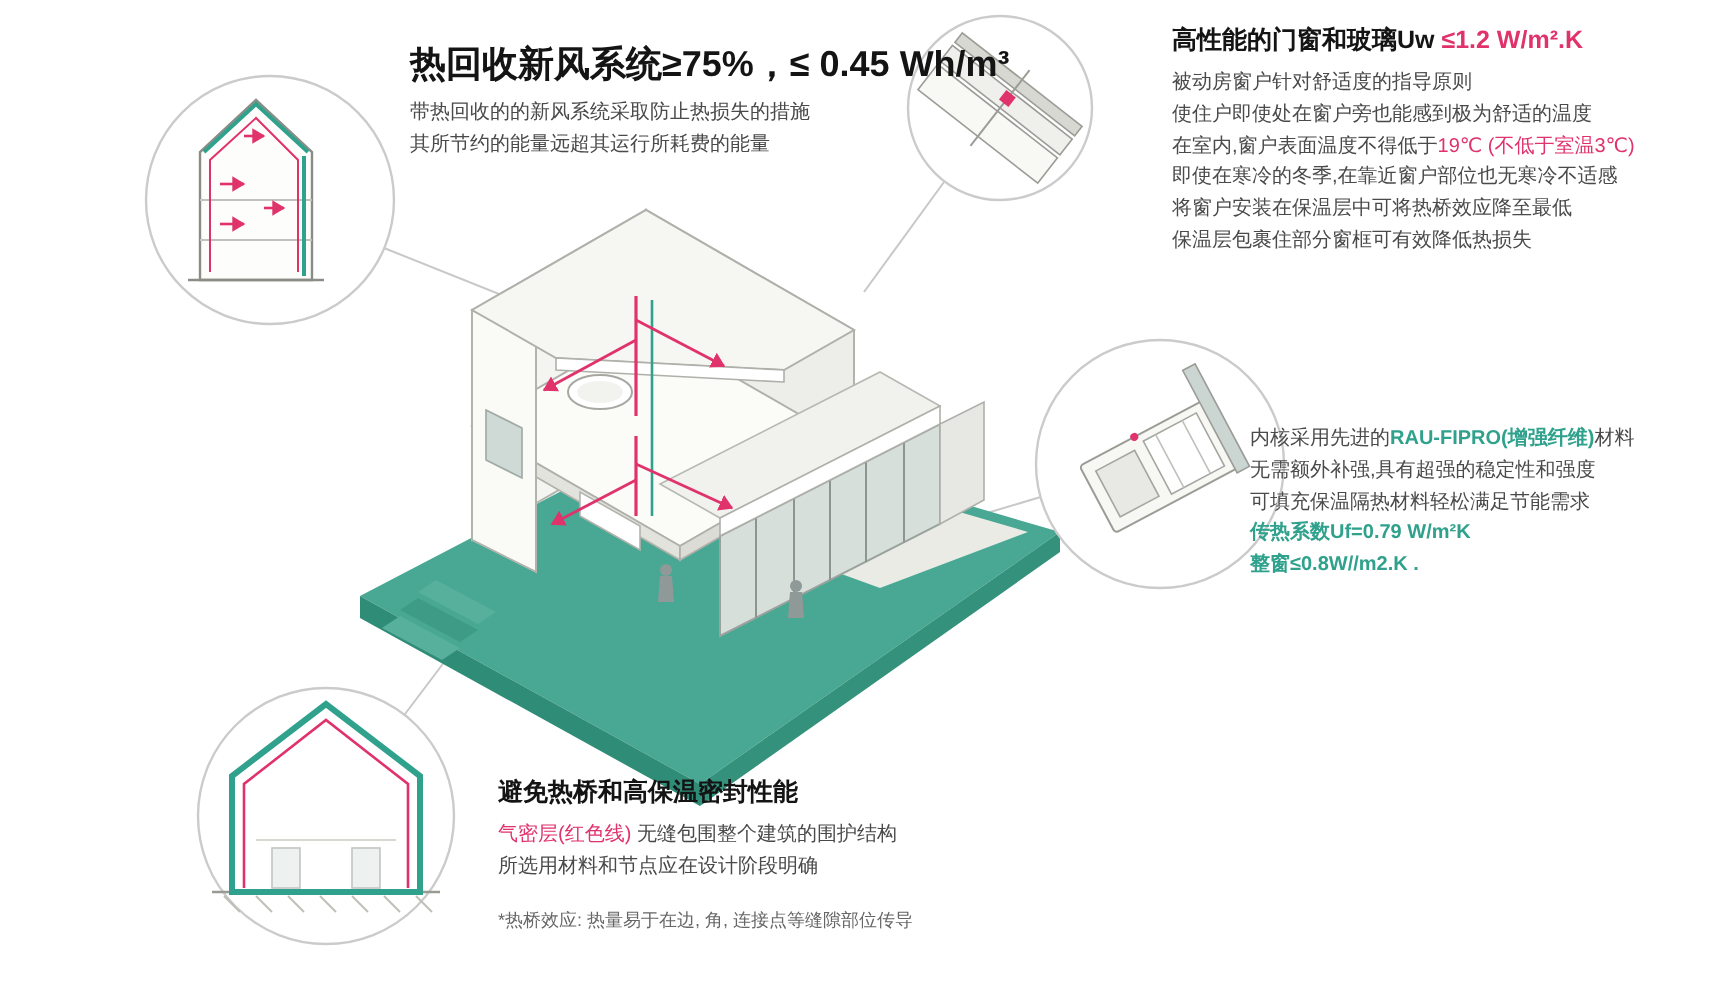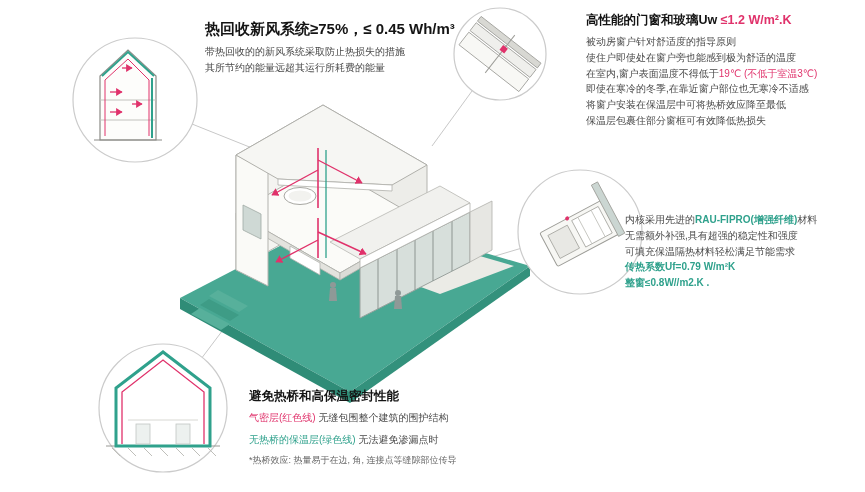--- a/index.html
+++ b/index.html
@@ -11,21 +11,21 @@
   svg.canvas{position:absolute;left:0;top:0;z-index:0}
   .block{z-index:2}
   .title{font-weight:bold;color:#141414;font-size:13px;margin-bottom:5px;white-space:nowrap}
   .body-line{font-size:10px;line-height:1.58;color:#4a4a4a}
   .red{color:var(--red)}
   .teal{color:var(--teal)}
   .strong{font-weight:bold}
   .gap{height:6px}
   .footnote{font-size:9px;color:#666;margin-top:6px}
   .block-ventilation{left:205px;top:20px;width:335px}
-  .block-ventilation .title{font-size:15px}
+  .block-ventilation .title{font-size:18px}
   .block-windows{left:586px;top:12px;width:275px}
   .block-windows .title{font-size:12.5px}
   .block-profile{left:625px;top:212px;width:208px}
   .block-thermal{left:249px;top:388px;width:350px}
   .block-thermal .title{font-size:12.5px}
   
   .ln-gray{stroke:#c8c8c8;stroke-width:1;fill:none}
   .teal-stroke{stroke:var(--teal);fill:none}
   .red-stroke{stroke:var(--red);fill:none}
 </style>
@@ -193,16 +193,16 @@
   <div class="body-line"><span>内核采用先进的</span><span class="teal strong">RAU-FIPRO(增强纤维)</span><span>材料</span></div>
   <div class="body-line">无需额外补强,具有超强的稳定性和强度</div>
   <div class="body-line">可填充保温隔热材料轻松满足节能需求</div>
   <div class="body-line teal strong">传热系数Uf=0.79 W/m²K</div>
   <div class="body-line teal strong">整窗≤0.8W//m2.K .</div>
 </div>
 
 <div class="abs block block-thermal">
   <div class="title">避免热桥和高保温密封性能</div>
   <div class="body-line"><span class="red">气密层(红色线)</span><span> 无缝包围整个建筑的围护结构</span></div>
+  <div class="body-line">所选用材料和节点应在设计阶段明确</div>
   <div class="gap"></div>
-  <div class="body-line"><span class="teal">无热桥的保温层(绿色线)</span><span> 无法避免渗漏点时</span></div>
   <div class="footnote">*热桥效应: 热量易于在边, 角, 连接点等缝隙部位传导</div>
 </div>
 
 </body></html>

